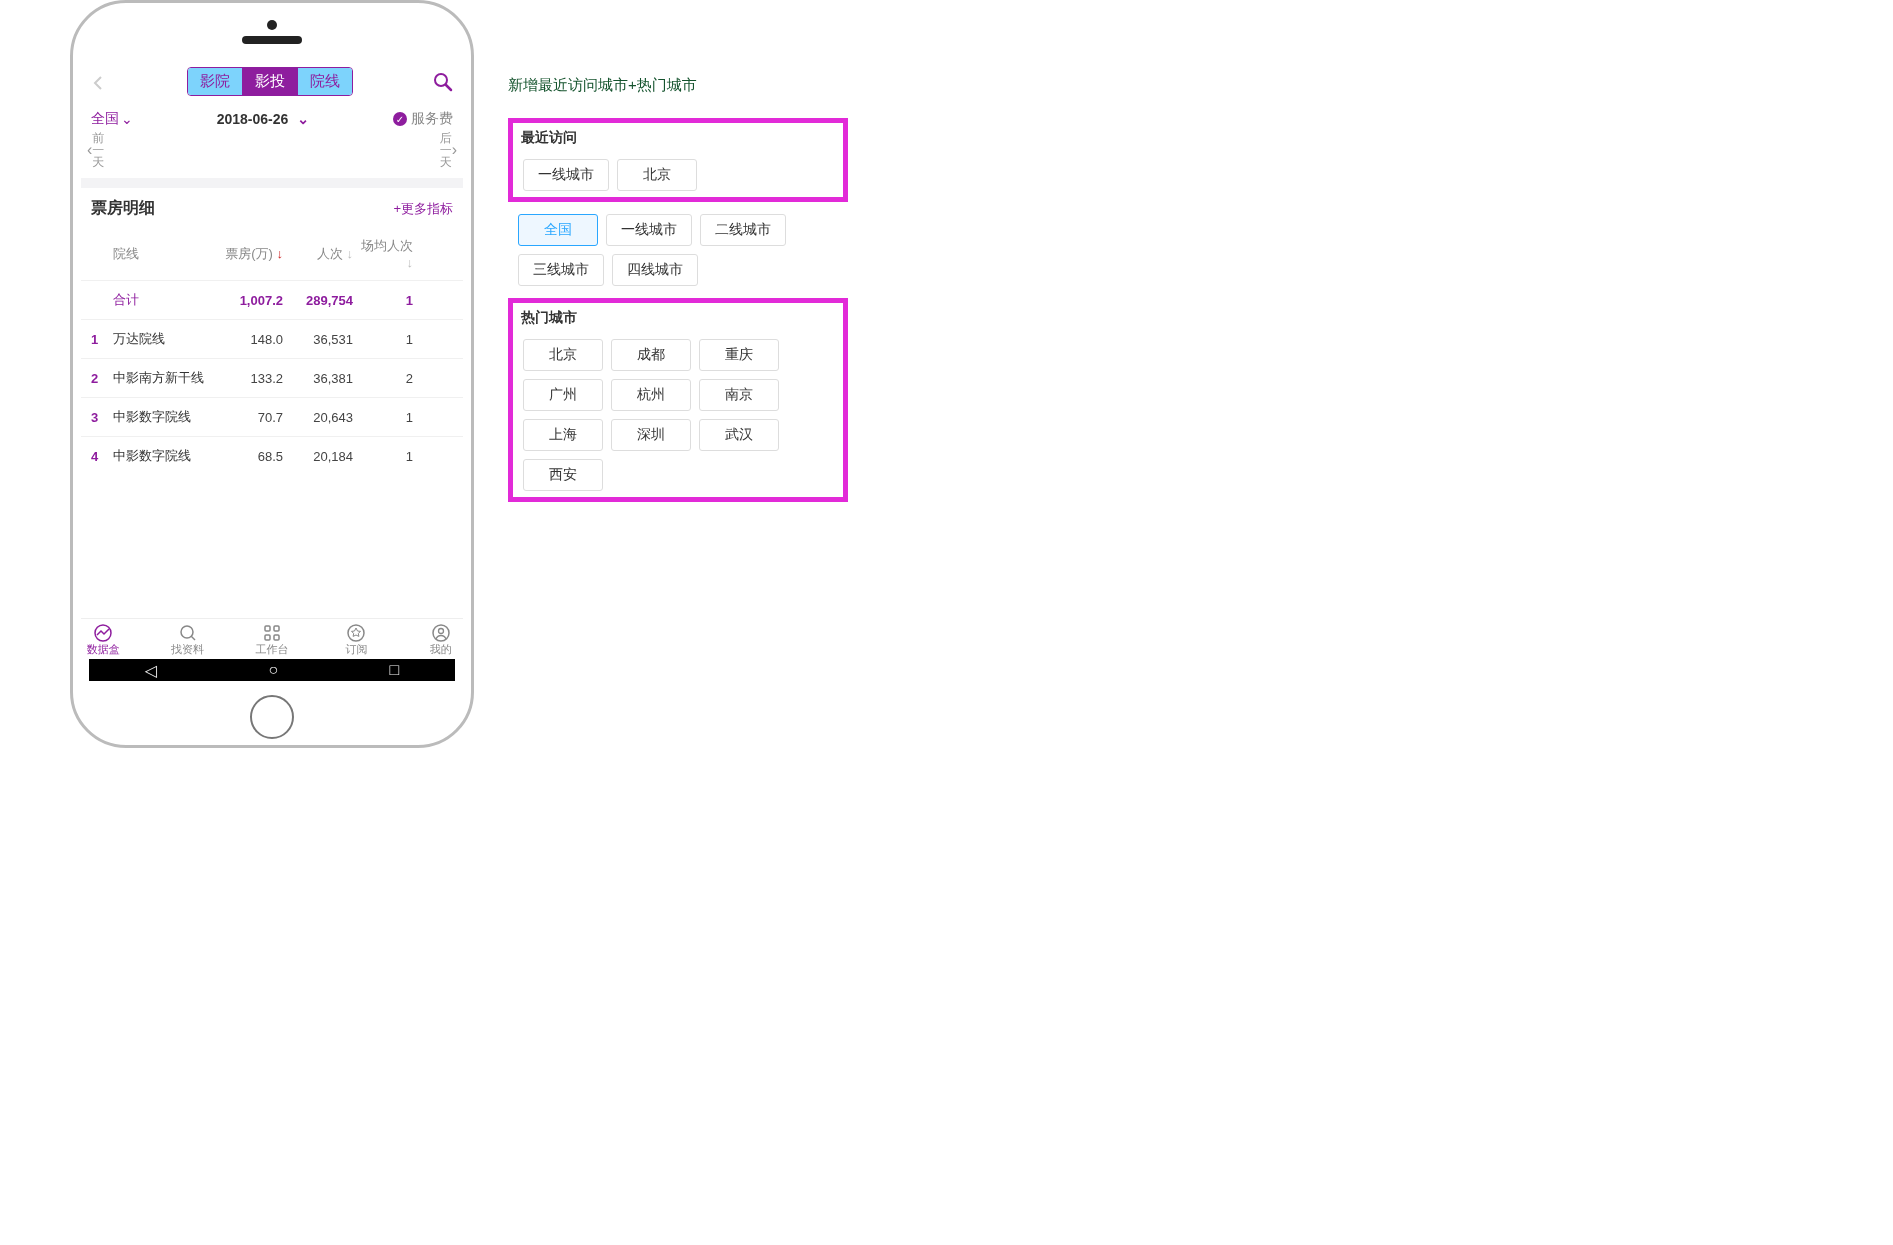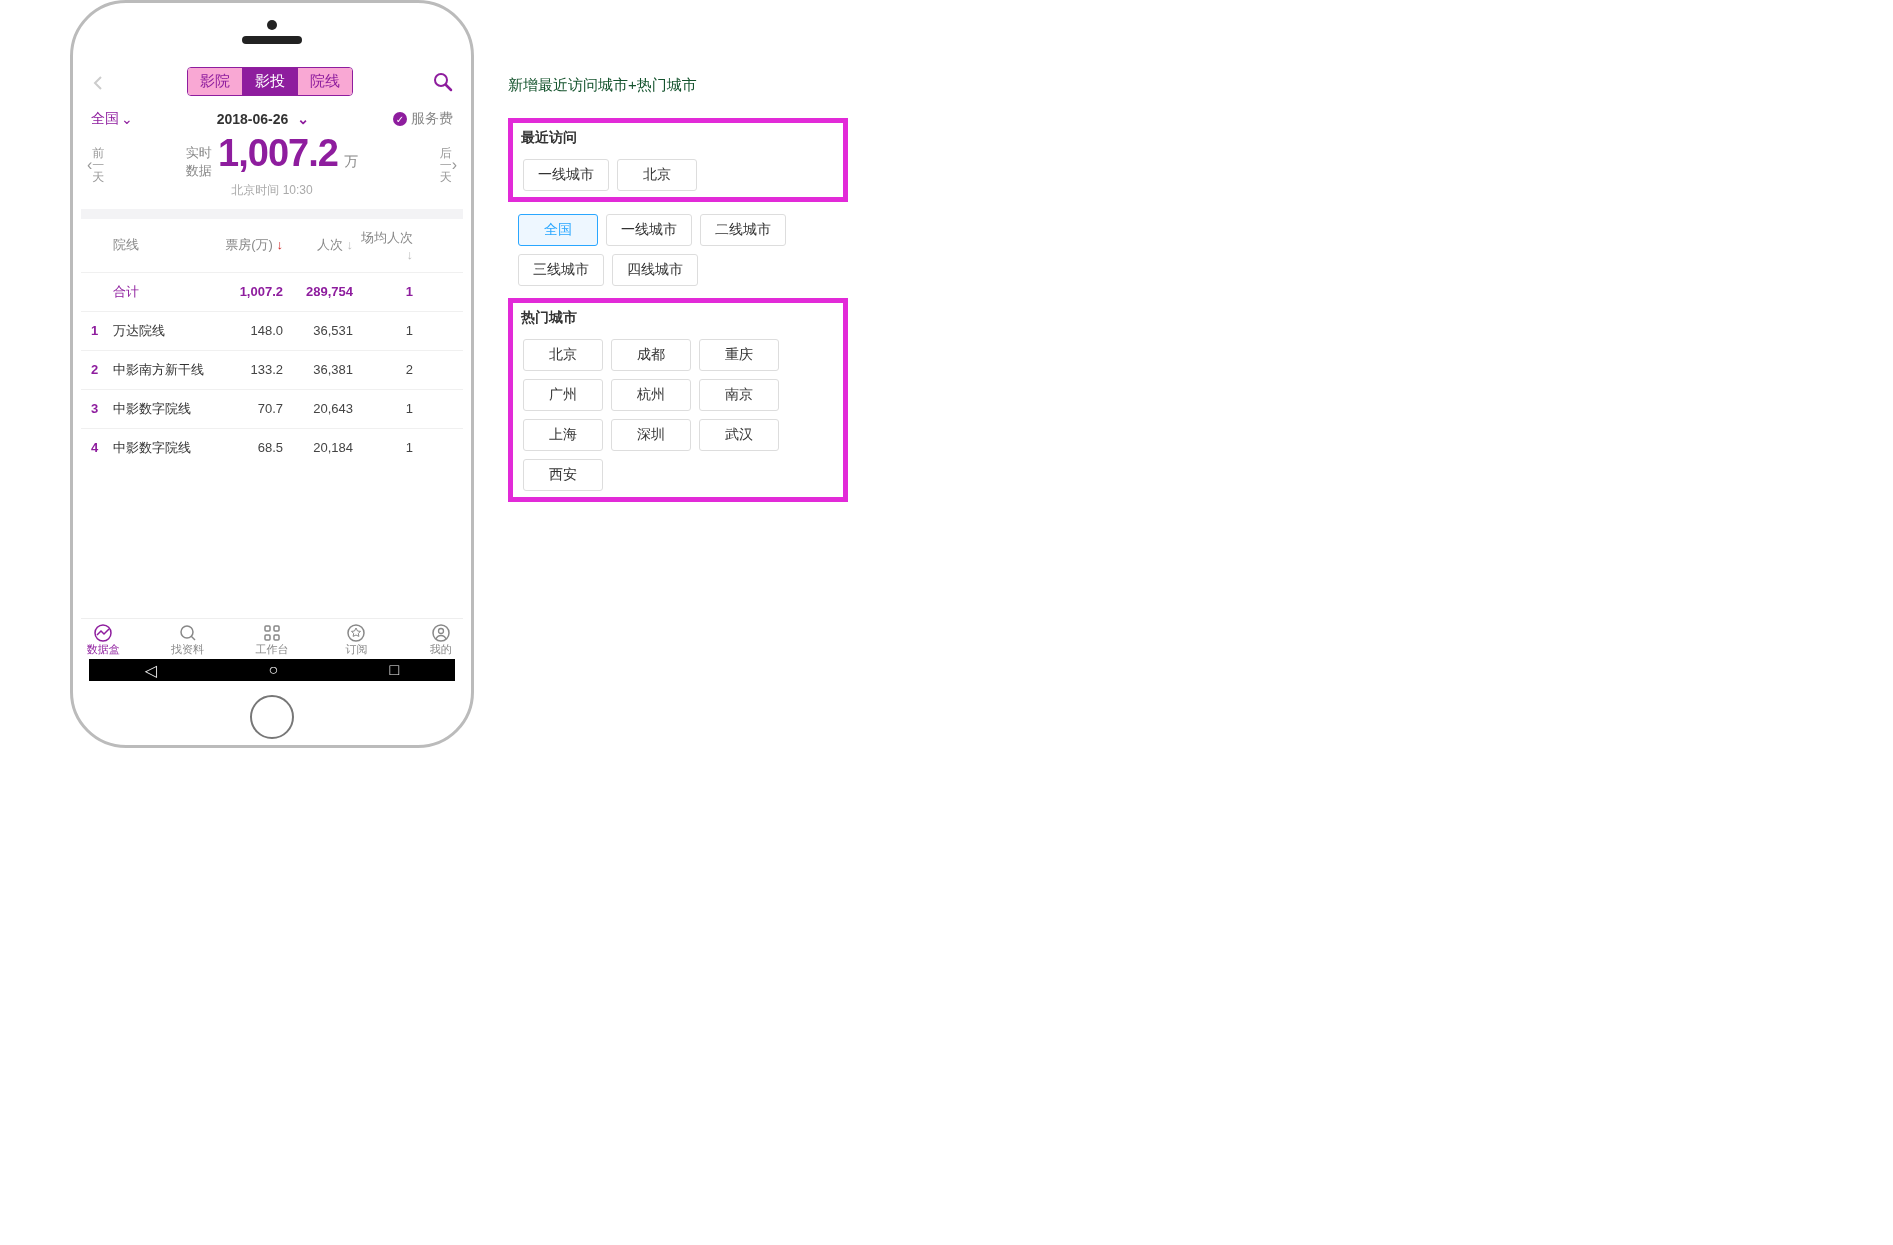--- a/index.html
+++ b/index.html
@@ -51,21 +51,21 @@
   
   .appbar {
     display: flex; align-items: center; justify-content: space-between;
     padding: 6px 10px;
   }
   .back-chevron { color: #ccc; font-size: 22px; }
   .seg {
     display: flex; border: 1.5px solid #8e1d9e; border-radius: 4px; overflow: hidden;
   }
   .seg-item {
-    padding: 4px 12px; font-size: 15px; color: #8e1d9e; background: #f9a8d4;
+    padding: 4px 12px; font-size: 15px; color: #8e1d9e; background: #7dd3fc;
     border-right: 1.5px solid #8e1d9e;
   }
   .seg-item:last-child { border-right: none; }
   .seg-item.active { background: #8e1d9e; color: #fff; }
   .search-icon { color: #8e1d9e; }
 
   
   .daterow {
     display: flex; align-items: center; justify-content: space-between;
     padding: 8px 10px 0 10px; font-size: 14px;
@@ -207,39 +207,34 @@
 
     <div class="bigrow">
       <div class="daynav">
         <span class="daynav-arrow">‹</span>
         <span class="daynav-col">
           <span>前</span>
           <span>一</span>
           <span>天</span>
         </span>
       </div>
-      <div class="bigcenter">
-        <div>
-          <span class="biglabel" style="white-space:pre-line;vertical-align:middle;">实时
-数据</span>
-          <span class="bignum">1,007.2</span>
-          <span class="bigunit">万</span>
-        </div>
-        <div class="bigtime">北京时间 10:30</div>
-      </div>
       <div class="daynav">
         <span class="daynav-col">
           <span>后</span>
           <span>一</span>
           <span>天</span>
         </span>
         <span class="daynav-arrow">›</span>
       </div>
     </div>
 
+    <div class="sechead">
+      <span class="sechead-title">票房明细</span>
+      <span class="more-link">+更多指标</span>
+    </div>
 
     <div class="thead">
       <span></span>
       <span>院线</span>
       <span class="num-r">
         <span>票房(万)</span>
         <span class="sort">↓</span>
       </span>
       <span class="num-r">
         <span>人次</span>

